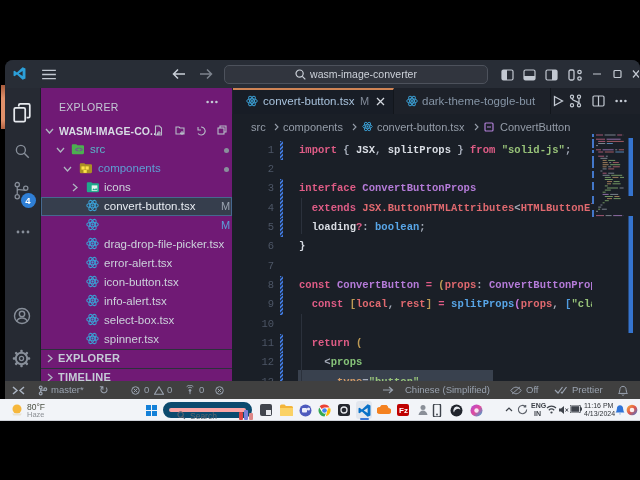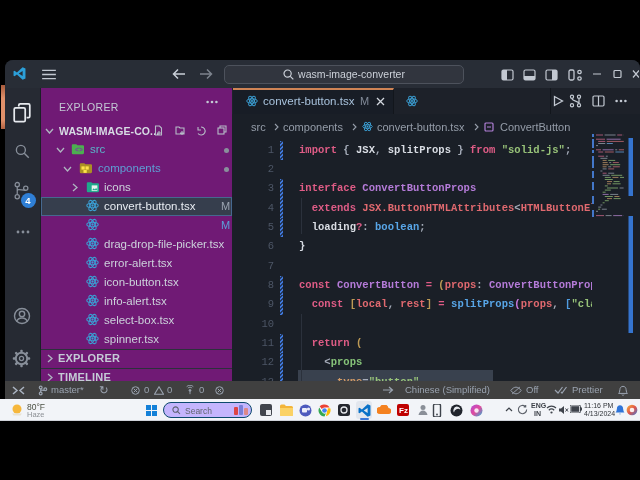--- a/index.html
+++ b/index.html
@@ -58,21 +58,21 @@
         <g stroke="#c9cfd8" stroke-width="1.5" fill="none">
             <path d="M13 6H2M6 1.5 1.5 6 6 10.5"></path>
           </g>
       </svg>
       <svg class="abs" style="left:194px;top:8px" width="14" height="12" viewBox="0 0 14 12">
         <g stroke="#7d838d" stroke-width="1.5" fill="none">
             <path d="M1 6h11M8 1.5 12.5 6 8 10.5"></path>
           </g>
       </svg>
 
-      <div class="abs" style="left:219px;top:5px;width:240px;height:19px;background:#31353e;border:1px solid #4d525c;border-radius:5px;color:#ccd1d9;font-size:10.5px;text-align:center;line-height:17px">
+      <div class="abs" style="left:219px;top:5px;width:264px;height:19px;background:#31353e;border:1px solid #4d525c;border-radius:5px;color:#ccd1d9;font-size:10.5px;text-align:center;line-height:17px">
         <svg style="position:relative;top:1.5px;margin-right:4px" width="11" height="11" viewBox="0 0 11 11">
             <circle cx="4.6" cy="4.6" r="3.6" fill="none" stroke="#ccd1d9" stroke-width="1.2"></circle>
             <path d="m7.3 7.3 3 3" stroke="#ccd1d9" stroke-width="1.2"></path>
           </svg>wasm-image-converter
       </div>
 
       <svg class="abs" style="left:496px;top:8.5px" width="96" height="12" viewBox="0 0 96 12">
         <g stroke="#c3c9d2" stroke-width="1.2" fill="none">
           <rect x="1" y="1" width="11" height="10" rx="1.5"></rect>
           <rect x="23" y="1" width="11" height="10" rx="1.5"></rect>
@@ -262,20 +262,21 @@
         </svg>
       <div class="abs" style="left:31px;top:7px;font-size:11.5px;color:#a8c2dc">convert-button.tsx</div>
       <div class="abs" style="left:128px;top:7px;font-size:11px;color:#818a98">M</div>
       <svg class="abs" style="left:143px;top:7.5px" width="11" height="11" viewBox="0 0 11 11">
           <path d="m2 2 7 7M9 2 2 9" stroke="#d3d8df" stroke-width="1.3"></path>
         </svg>
       <div class="abs" style="left:163px;top:0;width:156px;height:26px;border-right:1px solid #12161c"></div>
       <svg class="abs" style="left:174px;top:7px" width="12" height="12">
           <use href="#react"></use>
         </svg>
+      <div class="abs" style="left:190px;top:7px;font-size:11.5px;color:#8594a5">dark-theme-toggle-but</div>
 
       <svg class="abs" style="left:320px;top:7px" width="12" height="12" viewBox="0 0 12 12">
           <path d="M2.5 1.5v9l8-4.5z" fill="none" stroke="#c3c9d2" stroke-width="1.3"></path>
         </svg>
       <svg class="abs" style="left:337px;top:6px" width="13" height="14" viewBox="0 0 13 14">
         <g fill="none" stroke="#c3c9d2" stroke-width="1.2">
           <circle cx="3" cy="2.8" r="1.6"></circle>
             <circle cx="10" cy="2.8" r="1.6"></circle>
             <circle cx="3" cy="11.2" r="1.6"></circle>
             <circle cx="10" cy="11.2" r="1.6"></circle>
@@ -506,21 +507,21 @@
 
     <svg class="abs" style="left:146px;top:5.5px" width="11" height="11" viewBox="0 0 11 11">
         <g fill="#1480d8">
           <rect width="5" height="5"></rect>
           <rect x="6" width="5" height="5"></rect>
           <rect y="6" width="5" height="5"></rect>
           <rect x="6" y="6" width="5" height="5"></rect>
         </g>
       </svg>
 
-    <div class="abs" style="left:163px;top:2.8px;width:89px;height:16.5px;background:#c4b5fd;border:1px solid #0c4a6e;border-radius:9px">
+    <div class="abs" style="left:163px;top:2.8px;width:89px;height:16.5px;background:#fca5a5;border:6px solid #0c4a6e;border-radius:9px">
       <svg class="abs" style="left:8px;top:3.5px" width="9" height="9" viewBox="0 0 10 10">
           <circle cx="4" cy="4" r="3" fill="none" stroke="#5c6270" stroke-width="1.2"></circle>
           <path d="m6.3 6.3 2.5 2.5" stroke="#5c6270" stroke-width="1.2"></path>
         </svg>
       <div class="abs" style="left:21px;top:3px;font-size:8.5px;color:#60666f">Search</div>
       <svg class="abs" style="left:70px;top:2.5px" width="14" height="11" viewBox="0 0 14 11">
           <rect x="0" y="2" width="4" height="8" rx="1" fill="#d44"></rect>
           <rect x="5" y="0" width="4" height="10" rx="1" fill="#7a7fd8"></rect>
           <rect x="10" y="3" width="4" height="7" rx="1" fill="#d88"></rect>
         </svg>

